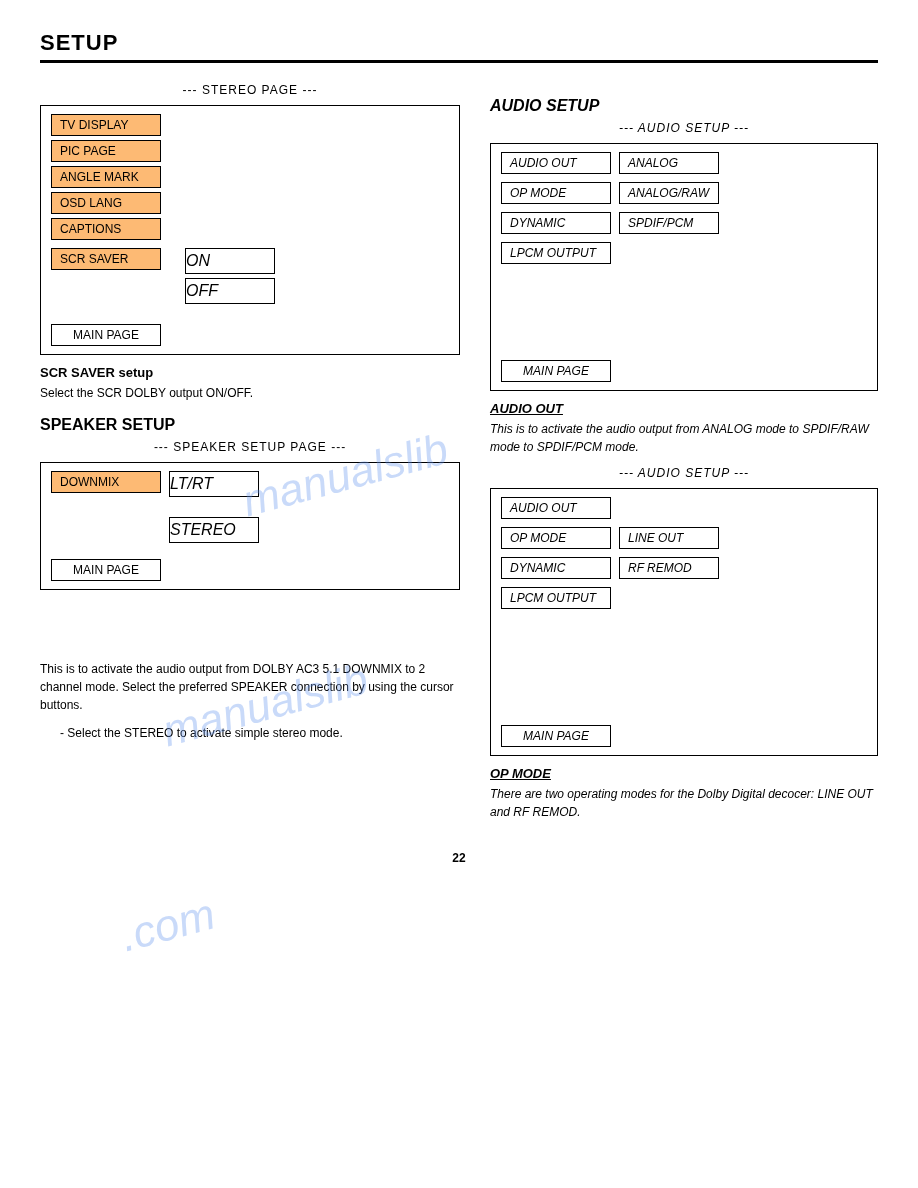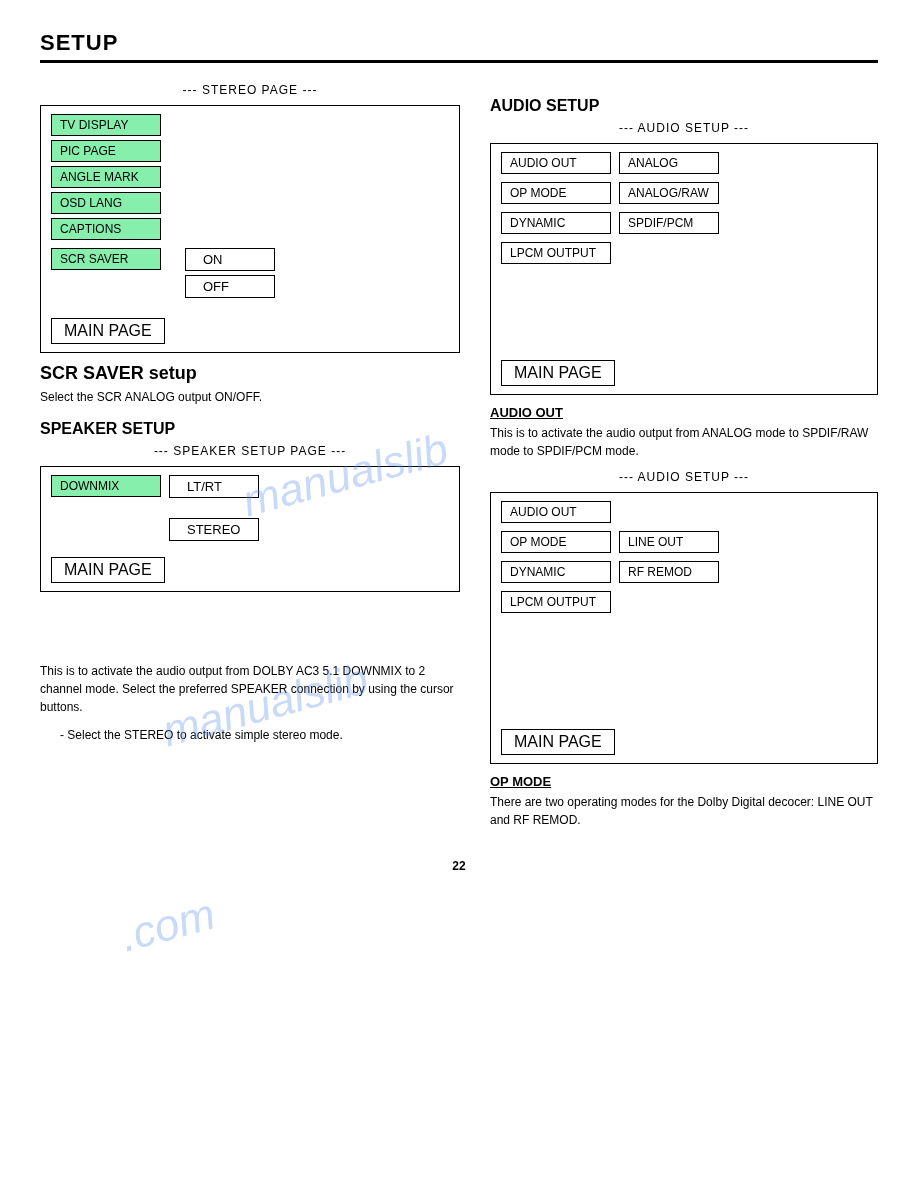--- a/index.html
+++ b/index.html
@@ -29,20 +29,21 @@
       width: 100%;
     }
 
     .left-col {
       width: 420px;
       flex-shrink: 0;
     }
 
     .right-col {
       flex: 1;
+      font-style: italic;
     }
 
     .section-label {
       text-align: center;
       font-size: 12px;
       margin-bottom: 8px;
       letter-spacing: 1px;
     }
 
     .menu-box {
@@ -52,52 +53,54 @@
     }
 
     .menu-item {
       border: 1.5px solid #000;
       padding: 3px 8px;
       margin-bottom: 4px;
       display: inline-block;
       font-size: 12px;
       font-weight: normal;
       min-width: 110px;
-      background: #86efac;
+      background: #fdba74;
     }
 
     .menu-row {
       display: flex;
       align-items: flex-start;
       gap: 24px;
       margin-bottom: 4px;
     }
 
     .menu-options {
       display: flex;
       flex-direction: column;
       gap: 4px;
     }
 
     .menu-option {
       border: 1.5px solid #000;
-      padding: 3px 17px;
-      font-size: 13px;
+      padding: 3px 0;
+      font-size: 16px;
       min-width: 90px;
       background: #fff;
+      font-style: italic;
     }
 
     .main-page-item {
       border: 1.5px solid #000;
-      padding: 3px 12px;
+      padding: 3px 0;
       display: inline-block;
-      font-size: 16px;
+      font-size: 12px;
       min-width: 110px;
       margin-top: 8px;
       background: #fff;
+      text-align: center;
     }
 
     .section-title {
       font-size: 16px;
       font-weight: bold;
       margin-bottom: 6px;
       margin-top: 14px;
     }
 
     .description-text {
@@ -166,21 +169,21 @@
 
     .page-number {
       text-align: center;
       font-size: 12px;
       margin-top: 20px;
       font-weight: bold;
     }
 
     .bold-label {
       font-weight: bold;
-      font-size: 18px;
+      font-size: 13px;
       margin-top: 10px;
       margin-bottom: 4px;
     }
 
     .underline-label {
       font-weight: bold;
       text-decoration: underline;
       font-size: 13px;
       margin-top: 10px;
       margin-bottom: 4px;
@@ -230,21 +233,21 @@
             <div class="menu-option">OFF</div>
           </div>
         </div>
 
         <div style="margin-top:12px;">
           <div class="main-page-item">MAIN PAGE</div>
         </div>
       </div>
 
       <div class="bold-label">SCR SAVER setup</div>
-      <div class="description-text">Select the SCR ANALOG output ON/OFF.</div>
+      <div class="description-text">Select the SCR DOLBY output ON/OFF.</div>
 
       <div class="section-title">SPEAKER SETUP</div>
       <div class="section-label">--- SPEAKER SETUP PAGE ---</div>
 
       <div class="menu-box">
         <div class="speaker-menu-row">
           <div class="menu-item">DOWNMIX</div>
           <div class="speaker-options">
             <div class="menu-option">LT/RT</div>
             <div class="menu-option">STEREO</div>

